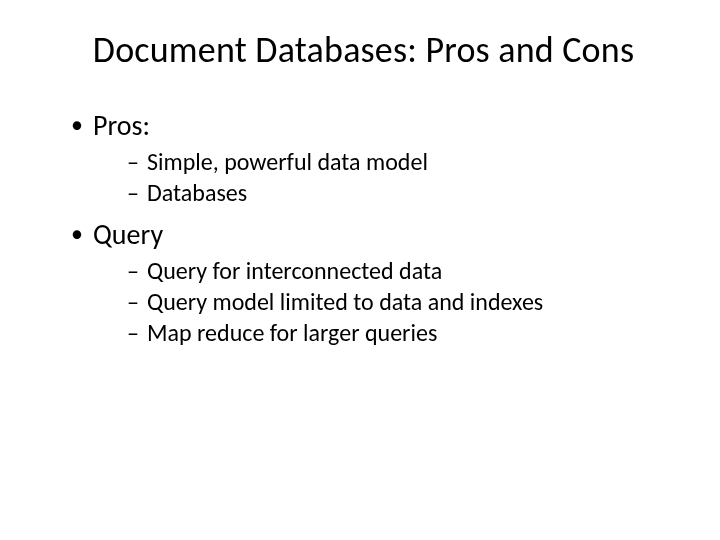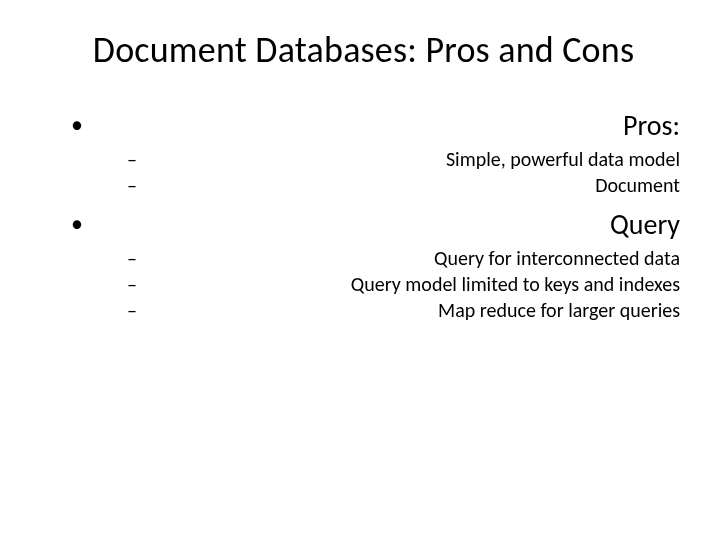--- a/index.html
+++ b/index.html
@@ -27,37 +27,36 @@
   ul.level1 {
     list-style: none;
     margin: 0;
     padding: 0 0 0 24px;
   }
   ul.level1 > li {
     font-size: 28px;
     margin: 0 0 6px 0;
     position: relative;
     padding-left: 22px;
-    text-align: right;
   }
   ul.level1 > li::before {
     content: "•";
     position: absolute;
     left: 0;
     top: 0;
     font-size: 24px;
     line-height: 34px;
   }
   ul.level2 {
     list-style: none;
     margin: 4px 0 10px 0;
     padding: 0 0 0 34px;
   }
   ul.level2 > li {
-    font-size: 20px;
+    font-size: 24px;
     margin: 0 0 2px 0;
     position: relative;
     padding-left: 20px;
   }
   ul.level2 > li::before {
     content: "–";
     position: absolute;
     left: 0;
     top: 0;
   }
@@ -66,25 +65,25 @@
 <body>
 
 <div class="slide">
   <h1 class="title">Document Databases: Pros and Cons</h1>
 
   <ul class="level1">
     <li>
       <span>Pros:</span>
       <ul class="level2">
         <li>Simple, powerful data model</li>
-        <li>Document</li>
+        <li>Databases</li>
       </ul>
     </li>
     <li>
       <span>Query</span>
       <ul class="level2">
         <li>Query for interconnected data</li>
-        <li>Query model limited to keys and indexes</li>
+        <li>Query model limited to data and indexes</li>
         <li>Map reduce for larger queries</li>
       </ul>
     </li>
   </ul>
 </div>
 
 </body></html>

